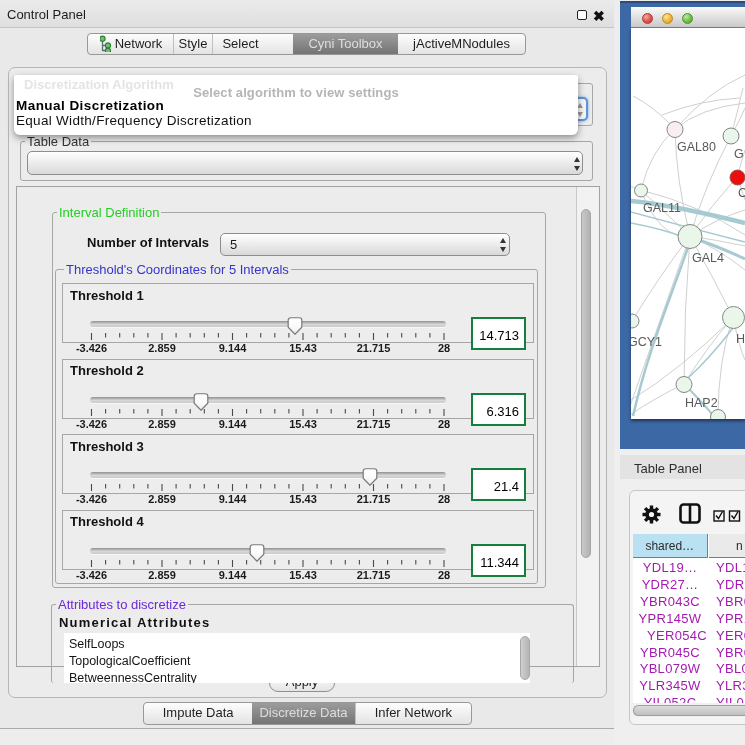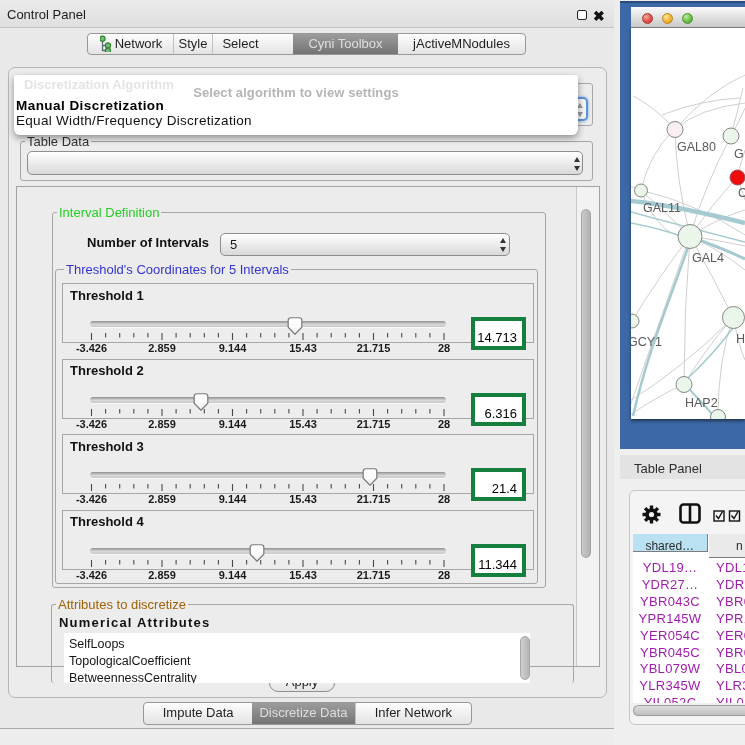--- a/index.html
+++ b/index.html
@@ -21,21 +21,21 @@
 .combo .txt{position:absolute;left:9px;top:3px}
 .arrows{position:absolute;width:9px;height:14px}
 .arrows:before{content:"";position:absolute;left:1px;top:0;border-left:3.5px solid transparent;border-right:3.5px solid transparent;border-bottom:5px solid #333}
 .dim:before{border-bottom-color:#999!important}
 .dim:after{border-top-color:#999!important}
 .arrows:after{content:"";position:absolute;left:1px;bottom:0;border-left:3.5px solid transparent;border-right:3.5px solid transparent;border-top:5px solid #333}
 .bold13{position:absolute;font-size:13px;font-weight:bold;color:#111;white-space:nowrap}
 .tpanel{position:absolute;left:62px;width:472px;height:60px;border:1px solid #a6a6a6;background:#ededed}
 .groove{position:absolute;left:27px;top:37px;width:356px;height:6px;border-radius:3px;background:linear-gradient(#8f8f8f,#d8d8d8 55%,#c9c9c9);box-shadow:0 1px 0 #f8f8f8}
 .thumb{position:absolute;top:33px;width:16px;height:18px}
-.vbox{position:absolute;left:408px;top:33px;width:55px;height:33px;background:#fff;border:4px solid #15803d;font-size:13px;color:#000;text-align:right;padding:9px 5px 0 0}
+.vbox{position:absolute;left:408px;top:33px;width:55px;height:33px;background:#fff;border:2px solid #15803d;font-size:13px;color:#000;text-align:right;padding:9px 5px 0 0}
 .ticklbl{position:absolute;top:58px;font-size:11px;font-weight:bold;color:#1a1a1a;transform:translateX(-50%)}
 #popup{left:14px;top:75px;width:564px;height:60px;background:#fff;border-radius:2px 2px 6px 6px;box-shadow:0 3px 7px rgba(0,0,0,.4);z-index:50}
 #netwin{left:620px;top:1px;width:125px;height:448px;background:#3d68a6;border-top:2px solid #2b4a7d}
 #mactb{left:631px;top:7px;width:114px;height:21px;background:linear-gradient(#fafafa,#c9c9c9);border-bottom:1px solid #7e7e7e}
 .light{position:absolute;top:6px;width:11px;height:11px;border-radius:50%}
 #netcontent{left:631px;top:28px;width:114px;height:391px;background:#fff;box-shadow:0 2px 3px rgba(0,0,0,.5)}
 #rightbg{left:614px;top:449px;width:131px;height:296px;background:#efefef}
 #tpbar{left:620px;top:455px;width:125px;height:24px;background:#e3e3e3}
 #tablepanel{left:629px;top:490px;width:125px;height:235px;background:#f4f4f4;border:1px solid #c6c6c6;border-radius:6px}
 .trow{position:absolute;font-size:13px;letter-spacing:.3px;color:#a21caf;white-space:nowrap}
@@ -286,21 +286,21 @@
           <linearGradient id="tg4" x1="0" y1="0" x2="0" y2="1">
             <stop offset="0" stop-color="#ffffff"></stop>
             <stop offset=".5" stop-color="#fbfbfb"></stop>
             <stop offset="1" stop-color="#ededed"></stop>
           </linearGradient>
         </defs>
       </svg>
       <div class="vbox">11.344</div>
     </div>
 <div class="groupbox" style="left:51px;top:588px;width:523px;height:79px;border-bottom:none"></div>
-<div class="grouplabel" style="left:56px;top:581px;color:#a16207">Attributes to discretize</div>
+<div class="grouplabel" style="left:56px;top:581px;color:#6d28d9">Attributes to discretize</div>
 <div class="bold13" style="left:59px;top:599px;letter-spacing:1.2px">Numerical Attributes</div>
 <div class="abs" style="left:64px;top:617px;width:466px;height:50px;background:#fff;overflow:hidden">
 <div style="position:absolute;left:5px;top:4px;font-size:12.5px;color:#151515">SelfLoops</div>
 <div style="position:absolute;left:5px;top:21px;font-size:12.5px;color:#151515">TopologicalCoefficient</div>
 <div style="position:absolute;left:5px;top:38px;font-size:12.5px;color:#151515">BetweennessCentrality</div>
 <div style="position:absolute;right:0px;top:3px;width:10px;height:44px;background:linear-gradient(90deg,#cfcfcf,#b5b5b5);border:1px solid #a8a8a8;border-radius:5px"></div>
 </div>
 </div>
 
 <div class="abs" style="left:269px;top:671px;width:66px;height:21px;background:linear-gradient(#ffffff,#e4e4e4);border:1px solid #8f8f8f;border-radius:9px;font-size:13px;color:#1c1c1c;text-align:center;padding-top:2px;z-index:5">Apply</div>
@@ -405,31 +405,31 @@
 </svg>
 <svg class="abs" style="left:713px;top:509.5px" width="31" height="12" viewBox="0 0 31 12">
 <g fill="none" stroke="#111" stroke-width="1.4">
 <rect x="1" y="1" width="10" height="10"></rect>
         <path d="M3 5.5 L5.5 8.5 L9.5 1.5"></path>
 <rect x="16.5" y="1" width="10" height="10"></rect>
         <path d="M18.5 5.5 L21 8.5 L25 1.5"></path>
 </g>
     </svg>
 <div class="abs" style="left:633px;top:534px;width:112px;height:169.5px;background:#fff"></div>
-<div class="abs" style="left:633px;top:534px;width:74.5px;height:18px;background:#bae1f2;border-right:1.5px solid #7c7c7c;border-bottom:1.5px solid #7c7c7c;font-size:12px;color:#2b2b2b;text-align:center;padding-top:5px">shared…</div>
+<div class="abs" style="left:633px;top:534px;width:74.5px;height:24px;background:#bae1f2;border-right:1.5px solid #7c7c7c;border-bottom:1.5px solid #7c7c7c;font-size:12px;color:#2b2b2b;text-align:center;padding-top:5px">shared…</div>
 <div class="abs" style="left:709px;top:534px;width:36px;height:24px;background:#eaeaea;border-bottom:1.5px solid #7c7c7c;font-size:12px;color:#2b2b2b;padding:5px 0 0 27px">n</div>
 <div class="trow" style="left:633px;top:560.30px;width:74px;text-align:center">YDL19…</div>
     <div class="trow" style="left:716px;top:560.30px">YDL1</div>
     <div class="trow" style="left:633px;top:577.15px;width:74px;text-align:center">YDR27…</div>
     <div class="trow" style="left:716px;top:577.15px">YDR2</div>
     <div class="trow" style="left:633px;top:594.00px;width:74px;text-align:center">YBR043C</div>
     <div class="trow" style="left:716px;top:594.00px">YBR0</div>
     <div class="trow" style="left:633px;top:610.85px;width:74px;text-align:center">YPR145W</div>
     <div class="trow" style="left:716px;top:610.85px">YPR1</div>
-    <div class="trow" style="left:633px;top:627.70px;width:74px;text-align:center">YER054C</div>
+    <div class="trow" style="left:633px;top:627.70px;width:74px;text-align:right">YER054C</div>
     <div class="trow" style="left:716px;top:627.70px">YER0</div>
     <div class="trow" style="left:633px;top:644.55px;width:74px;text-align:center">YBR045C</div>
     <div class="trow" style="left:716px;top:644.55px">YBR0</div>
     <div class="trow" style="left:633px;top:661.40px;width:74px;text-align:center">YBL079W</div>
     <div class="trow" style="left:716px;top:661.40px">YBL0</div>
     <div class="trow" style="left:633px;top:678.25px;width:74px;text-align:center">YLR345W</div>
     <div class="trow" style="left:716px;top:678.25px">YLR3</div>
     <div class="trow" style="left:633px;top:695.10px;width:74px;text-align:center">YIL052C</div>
     <div class="trow" style="left:716px;top:695.10px">YIL0</div>
 <div class="abs" style="left:631px;top:703px;width:114px;height:14px;background:#f0f0f0"></div>

